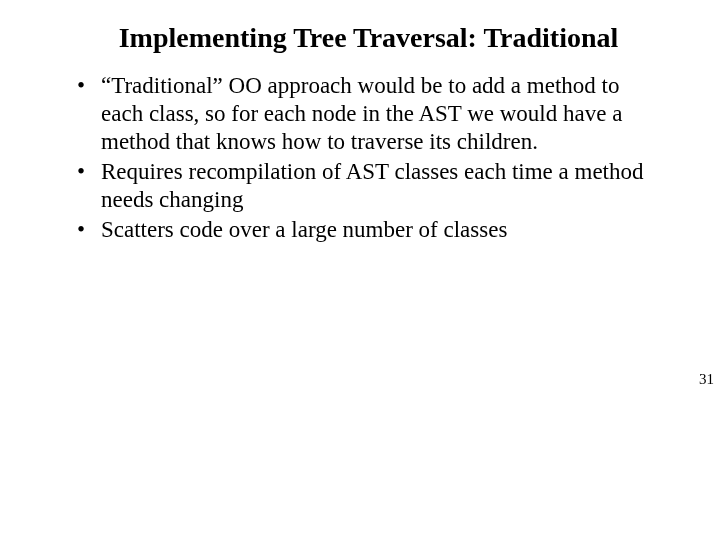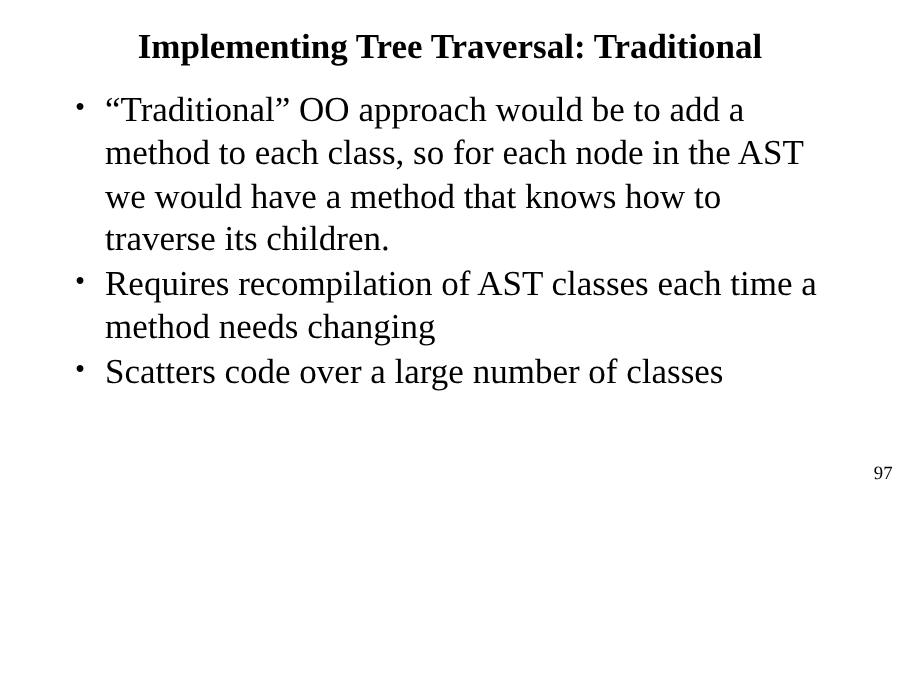--- a/index.html
+++ b/index.html
@@ -11,39 +11,40 @@
     font-family: "Times New Roman", Times, serif;
     color: #000000;
     overflow: hidden;
     position: relative;
   }
   .slide {
     width: 720px;
     height: 392px;
     position: relative;
     box-sizing: border-box;
+    padding-left: 17px;
   }
   .title {
     font-size: 28px;
     font-weight: bold;
     text-align: center;
     padding: 22px 40px 10px 40px;
     line-height: 1.15;
   }
   .body {
     padding: 8px 60px 0 60px;
   }
   ul.bullets {
     list-style: none;
     margin: 0;
     padding: 0;
   }
   ul.bullets > li {
     position: relative;
-    font-size: 28px;
+    font-size: 23px;
     line-height: 1.22;
     padding-left: 24px;
     margin: 0 0 2px 0;
   }
   ul.bullets > li::before {
     content: "•";
     position: absolute;
     left: 0;
     top: 0;
     font-size: 23px;
@@ -63,14 +64,14 @@
   <div class="title">Implementing Tree Traversal: Traditional</div>
 
   <div class="body">
     <ul class="bullets">
       <li>“Traditional” OO approach would be to add a method to each class, so for each node in the AST we would have a method that knows how to traverse its children.</li>
       <li>Requires recompilation of AST classes each time a method needs changing</li>
       <li>Scatters code over a large number of classes</li>
     </ul>
   </div>
 
-  <div class="page-number">97</div>
+  <div class="page-number">31</div>
 </div>
 
 </body></html>

